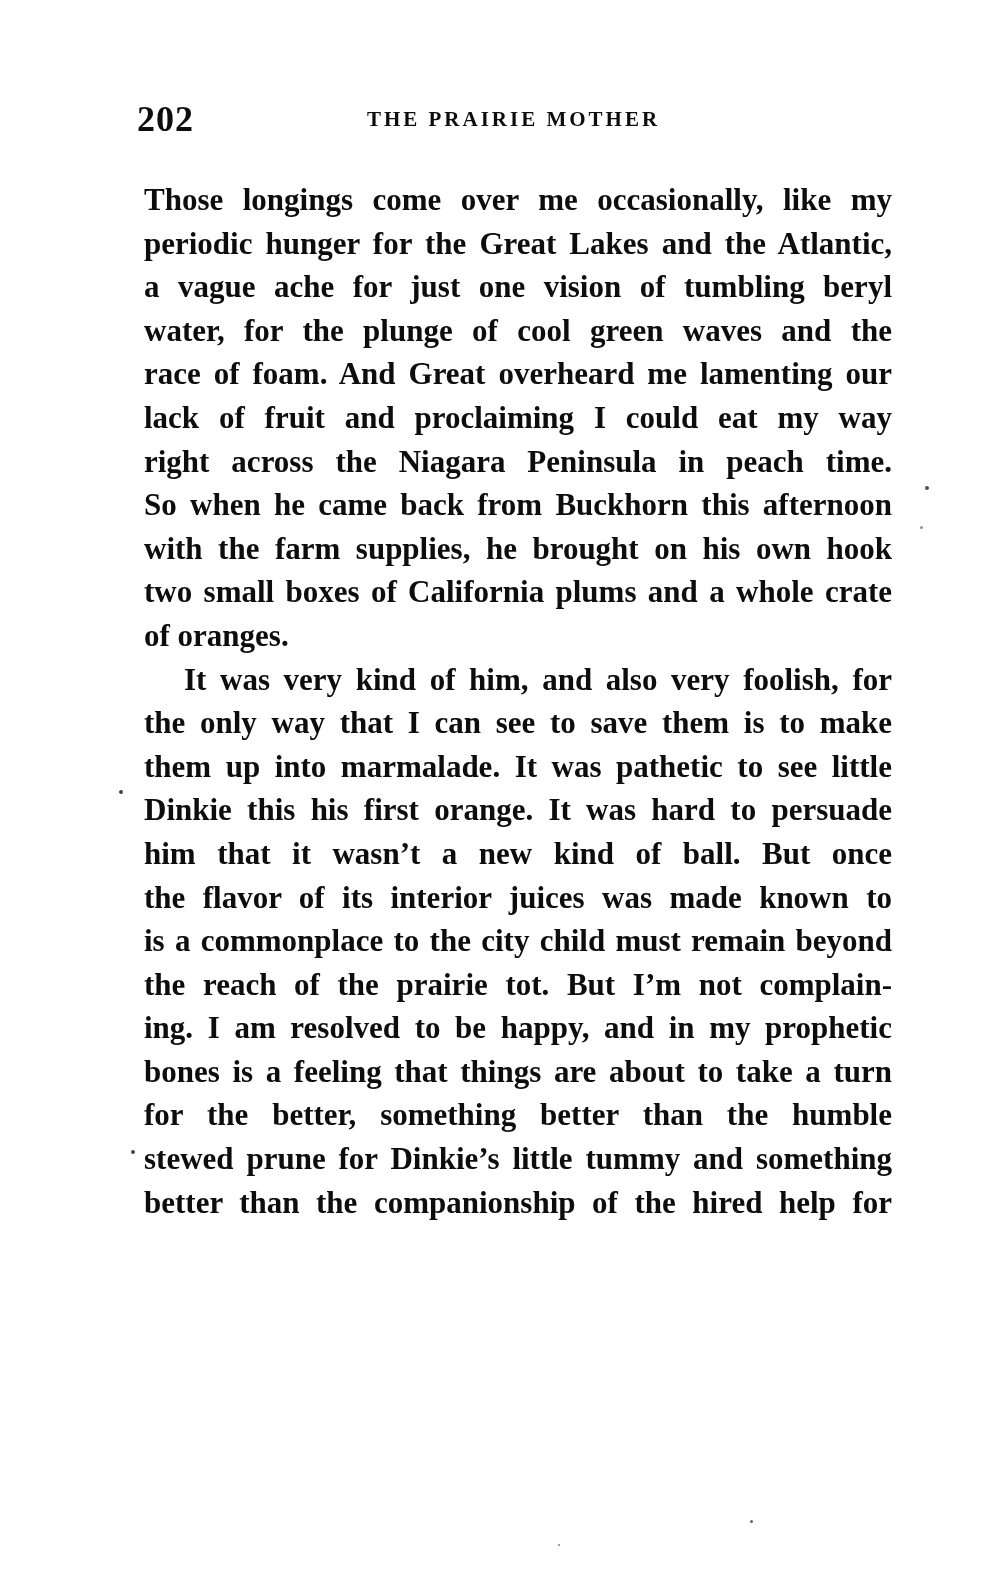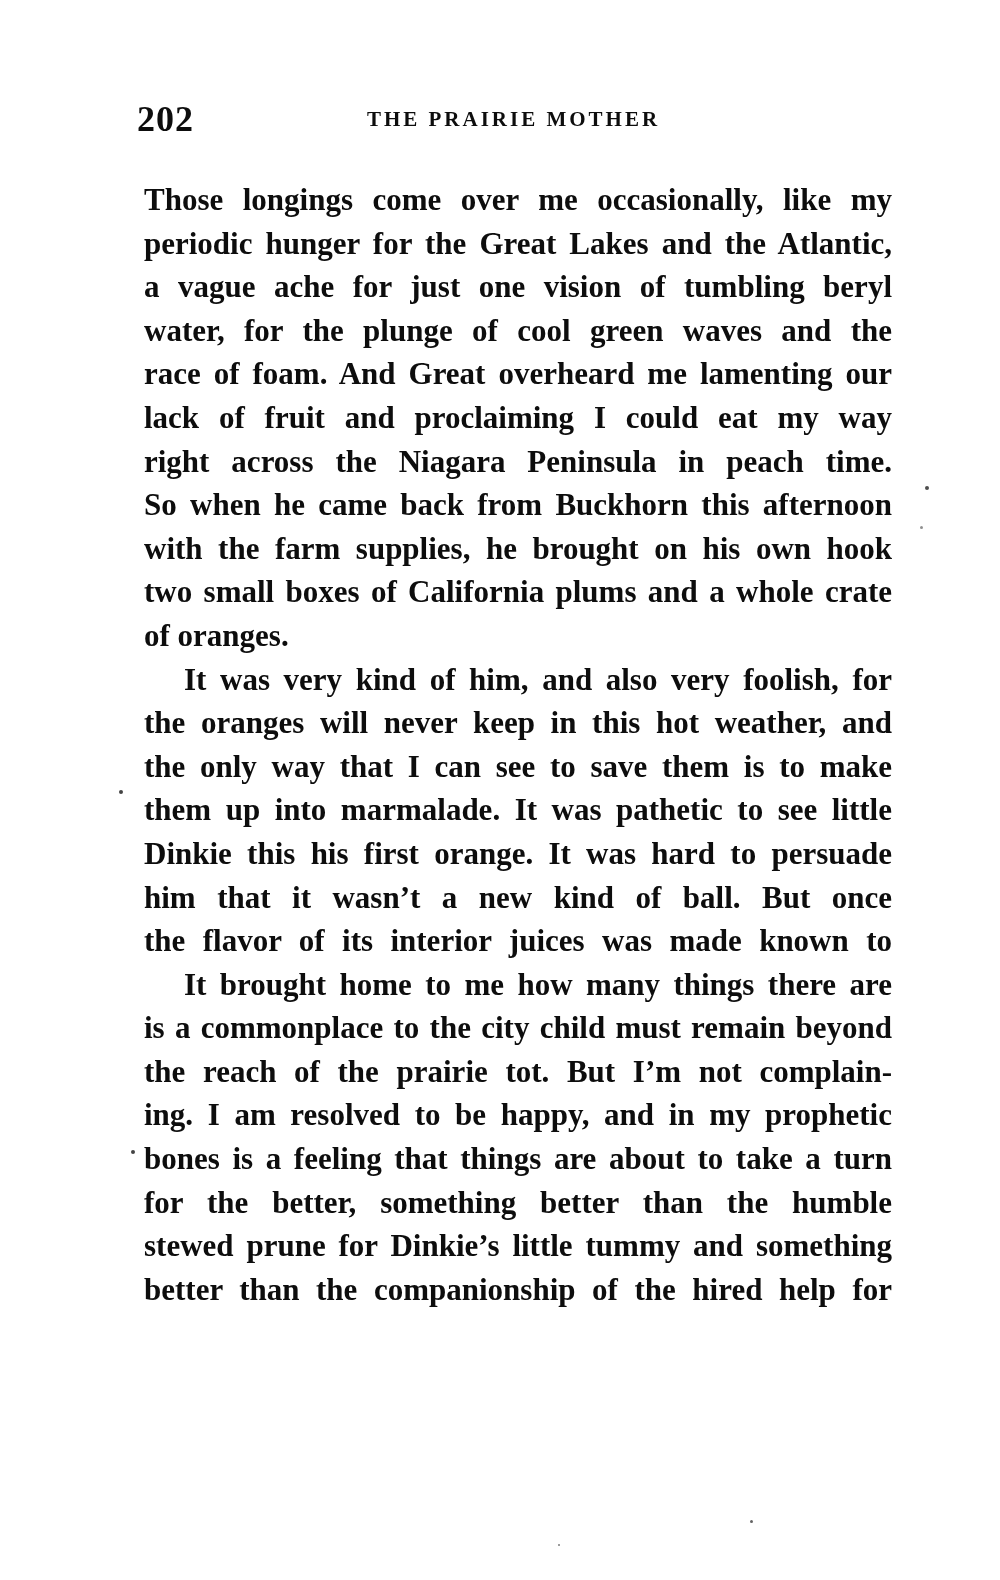--- a/index.html
+++ b/index.html
@@ -95,29 +95,27 @@
         <div class="line">race of foam. And Great overheard me lamenting our</div>
         <div class="line">lack of fruit and proclaiming I could eat my way</div>
         <div class="line">right across the Niagara Peninsula in peach time.</div>
         <div class="line">So when he came back from Buckhorn this afternoon</div>
         <div class="line">with the farm supplies, he brought on his own hook</div>
         <div class="line">two small boxes of California plums and a whole crate</div>
         <div class="line last">of oranges.</div>
       </div>
       <div class="paragraph">
         <div class="line indent">It was very kind of him, and also very foolish, for</div>
-        <div class="line">the oranges will never keep in this hot weather, and</div>
         <div class="line">the only way that I can see to save them is to make</div>
         <div class="line">them up into marmalade. It was pathetic to see little</div>
         <div class="line">Dinkie this his first orange. It was hard to persuade</div>
         <div class="line">him that it wasn’t a new kind of ball. But once</div>
         <div class="line">the flavor of its interior juices was made known to</div>
       </div>
       <div class="paragraph">
-        <div class="line indent">It brought home to me how many things there are</div>
         <div class="line">is a commonplace to the city child must remain beyond</div>
         <div class="line">the reach of the prairie tot. But I’m not complain-</div>
         <div class="line">ing. I am resolved to be happy, and in my prophetic</div>
         <div class="line">bones is a feeling that things are about to take a turn</div>
         <div class="line">for the better, something better than the humble</div>
         <div class="line">stewed prune for Dinkie’s little tummy and something</div>
         <div class="line">better than the companionship of the hired help for</div>
       </div>
     </main>
 

